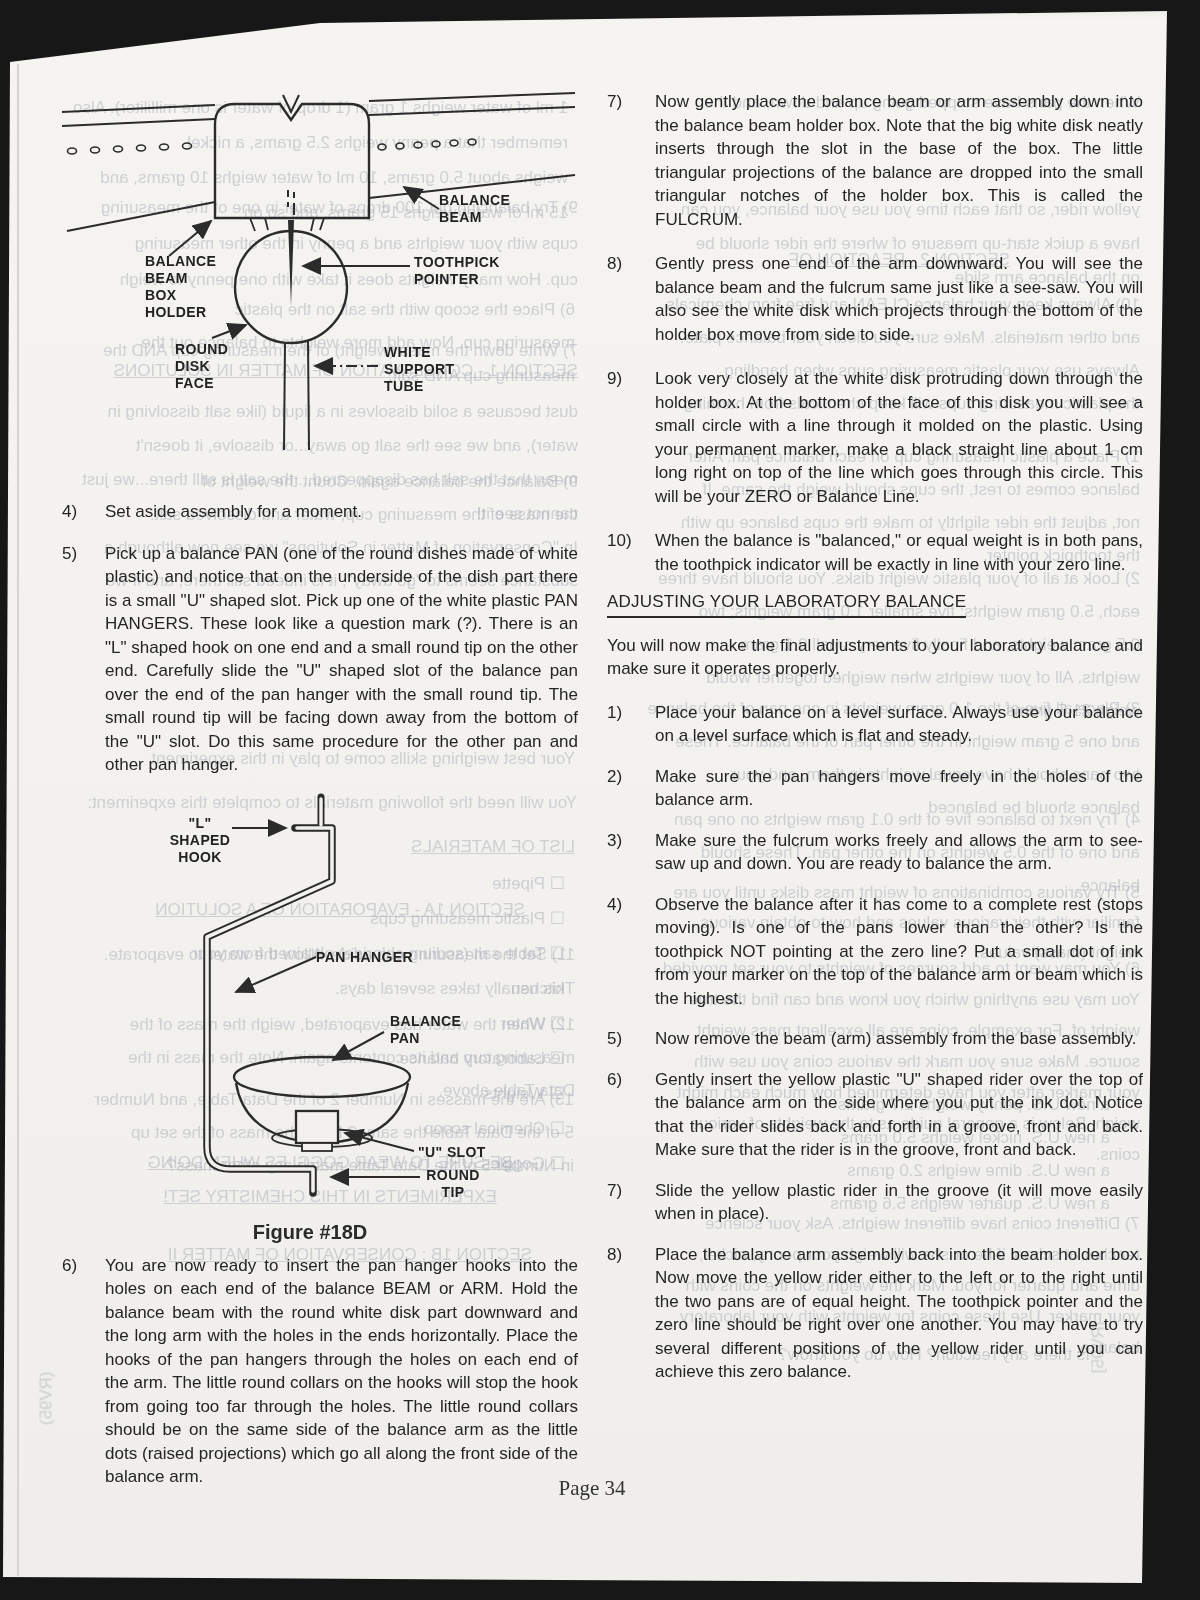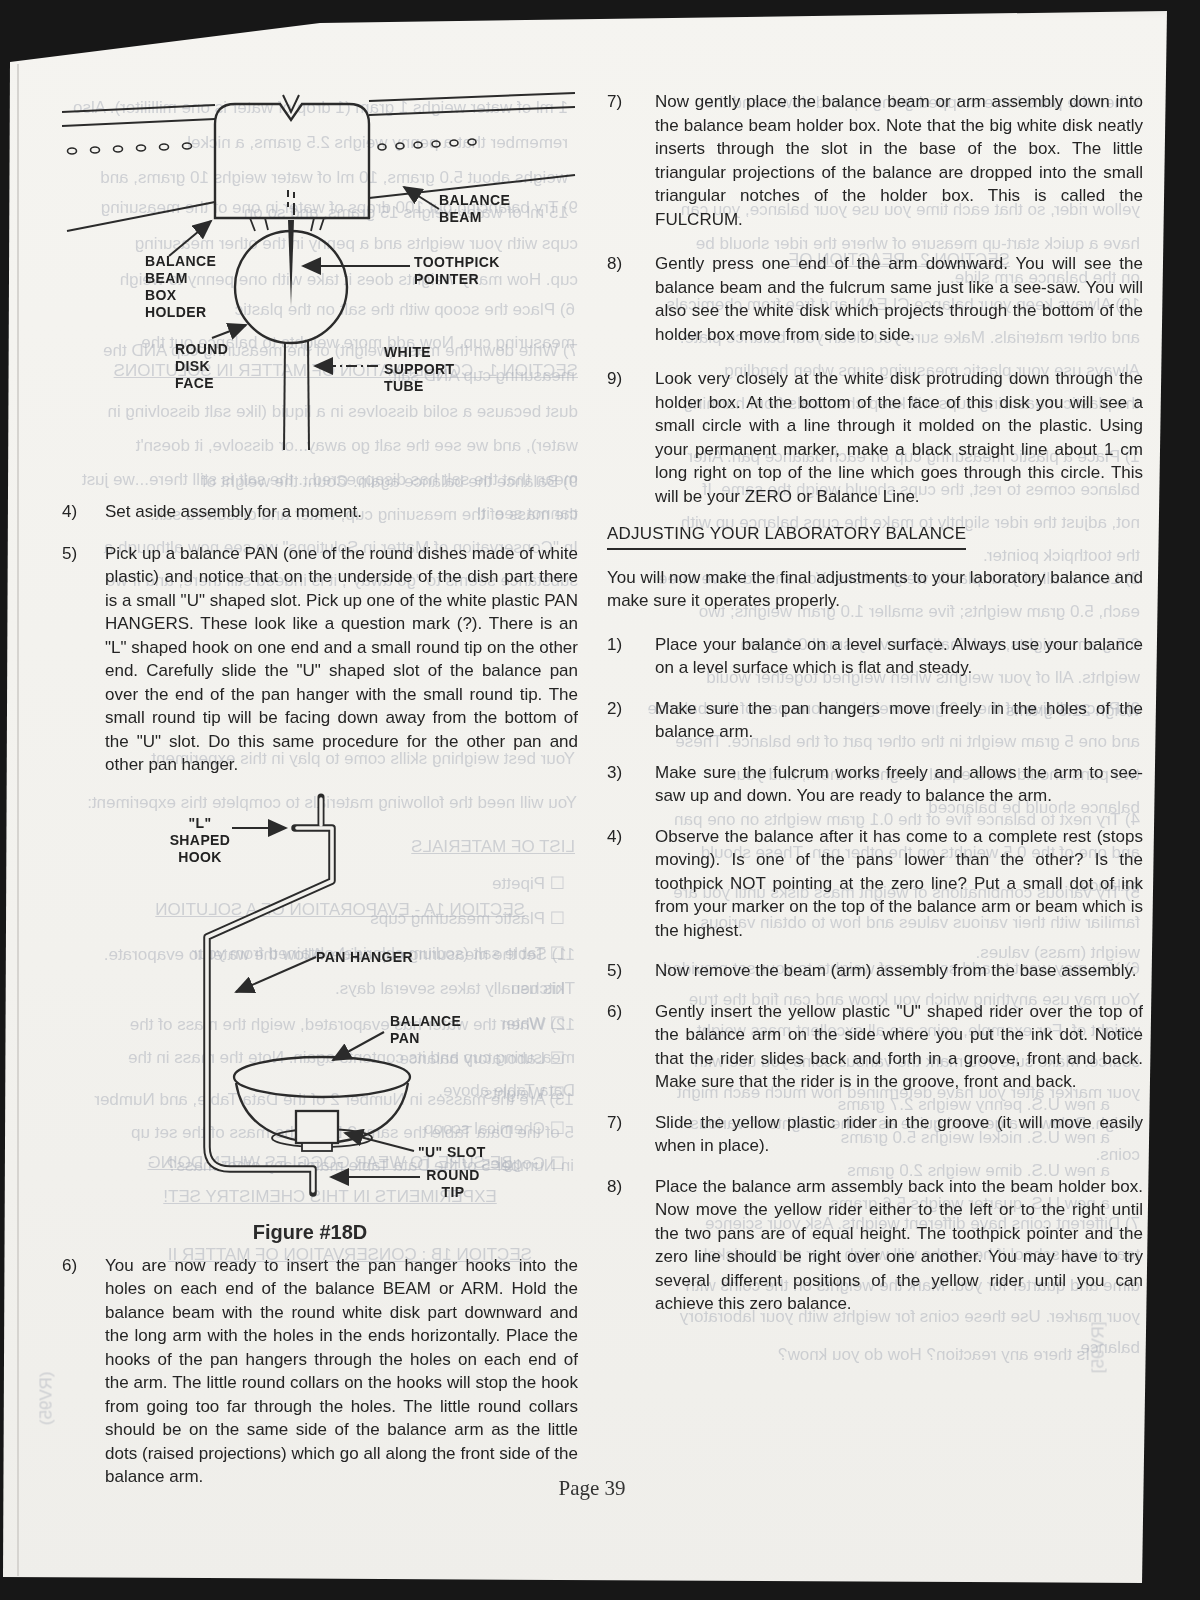--- a/index.html
+++ b/index.html
@@ -294,20 +294,24 @@
         <div class="txt">Now gently place the balance beam or arm assembly down into the balance beam holder box.  Note that the big white disk neatly inserts through the slot in the base of the box.  The little triangular projections of the balance are dropped into the small triangular notches of the holder box.  This is called the FULCRUM.</div>
       </div>
       <div class="li" style="margin-top:21px;">
         <span class="num">8)</span>
         <div class="txt">Gently press one end of the arm downward.  You will see the balance beam and the fulcrum same just like a see-saw.  You will also see the white disk which projects through the bottom of the holder box move from side to side.</div>
       </div>
       <div class="li" style="margin-top:21px;">
         <span class="num">9)</span>
         <div class="txt">Look very closely at the white disk protruding down through the holder box.  At the bottom of the face of this disk you will see a small circle with a line through it molded on the plastic. Using your permanent marker, make a black straight line about 1 cm long right on top of the line which goes through this circle.  This will be your ZERO or Balance Line.</div>
       </div>
+      <div class="li" style="margin-top:21px;">
+        <span class="num">10)</span>
+        <div class="txt">When the balance is "balanced," or equal weight is in both pans, the toothpick indicator will be exactly in line with your zero line.</div>
+      </div>
 
       <div class="heading">
         <span>ADJUSTING YOUR LABORATORY BALANCE</span>
       </div>
       <div class="intro">You will now make the final adjustments to your laboratory balance and make sure it operates properly.</div>
 
       <div class="li">
         <span class="num">1)</span>
         <div class="txt">Place your balance on a level surface.  Always use your balance on a level surface which is flat and steady.</div>
       </div>
@@ -334,15 +338,15 @@
       <div class="li" style="margin-top:17px;">
         <span class="num">7)</span>
         <div class="txt">Slide the yellow plastic rider in the groove (it will move easily when in place).</div>
       </div>
       <div class="li" style="margin-top:17px;">
         <span class="num">8)</span>
         <div class="txt">Place the balance arm assembly back into the beam holder box.  Now move the yellow rider either to the left or to the right until the two pans are of equal height.  The toothpick pointer and the zero line should be right over one another.  You may have to try several different positions of the yellow rider until you can achieve this zero balance.</div>
       </div>
     </div>
 
-    <div class="pagenum">Page 39</div>
+    <div class="pagenum">Page 34</div>
   </div>
 </div>
 
 </body></html>

